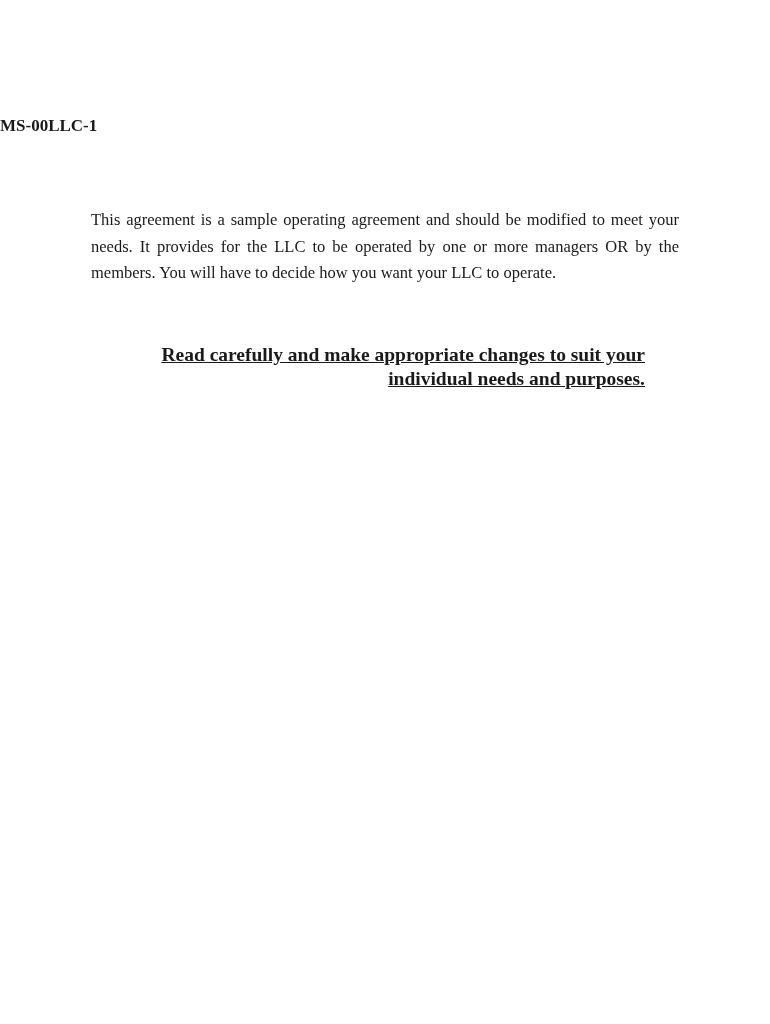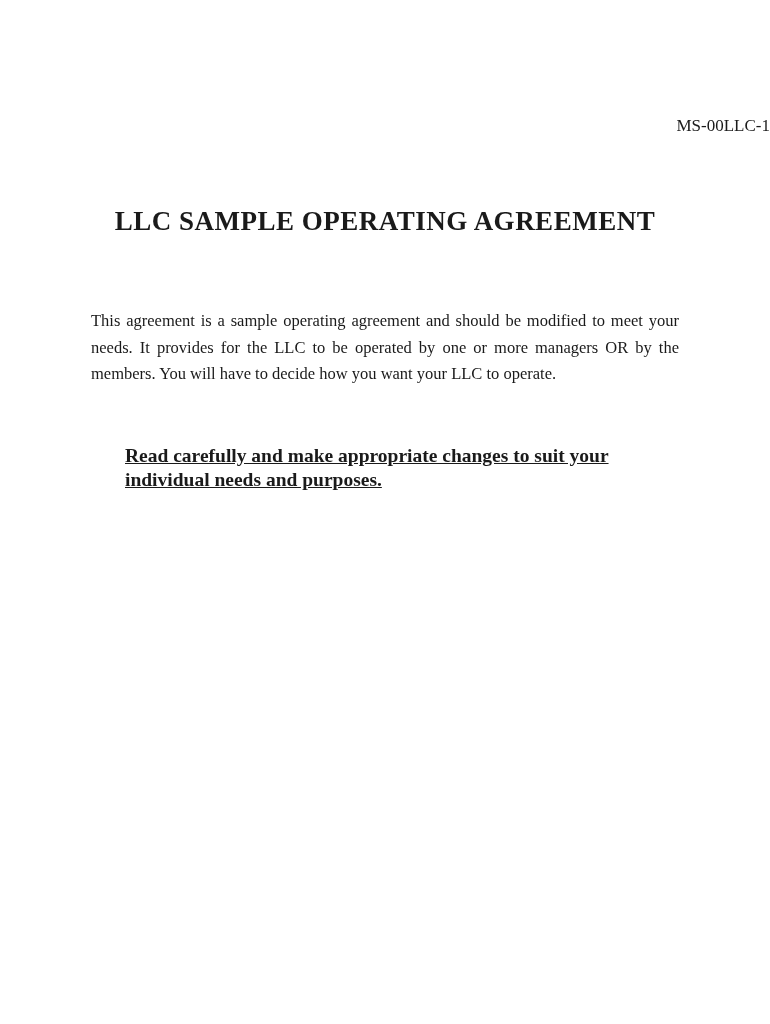--- a/index.html
+++ b/index.html
@@ -12,24 +12,24 @@
     width: 770px;
     height: 1024px;
     background: #ffffff;
     font-family: "Liberation Serif", "DejaVu Serif", serif;
     color: #1a1a1a;
     overflow: hidden;
     box-sizing: border-box;
     padding-top: 116px;
   }
   .doc-number {
-    text-align: right;
+    text-align: left;
     font-size: 17px;
     line-height: 20px;
-    font-weight: normal;
+    font-weight: bold;
   }
   .doc-title {
     text-align: center;
     font-size: 27px;
     line-height: 32px;
     font-weight: bold;
     margin-top: 69px;
     letter-spacing: 0.5px;
   }
   .intro {
@@ -38,33 +38,32 @@
     font-size: 16.5px;
     line-height: 26.5px;
     text-align: justify;
     text-justify: inter-word;
   }
   .intro .italic {
   }
   .notice {
     width: 520px;
     margin: 56px auto 16px auto;
-    text-align: left;
+    text-align: right;
     font-size: 19.5px;
     line-height: 24px;
     font-weight: bold;
     text-decoration: underline;
   }
 </style>
 </head>
 <body>
 
 <div class="page">
 
   <div class="doc-number">MS-00LLC-1</div>
 
-  <h1 class="doc-title">LLC SAMPLE OPERATING AGREEMENT</h1>
 
   <p class="intro"><span>This agreement is a sample operating agreement and should be modified to meet your needs. It provides for the LLC to be operated by one or more managers OR by the members. </span><span class="italic">You will have to decide how you want your LLC to operate.</span></p>
 
   <div class="notice">Read carefully and make appropriate changes to suit your individual needs and purposes.</div>
 
 </div>
 
 </body></html>

